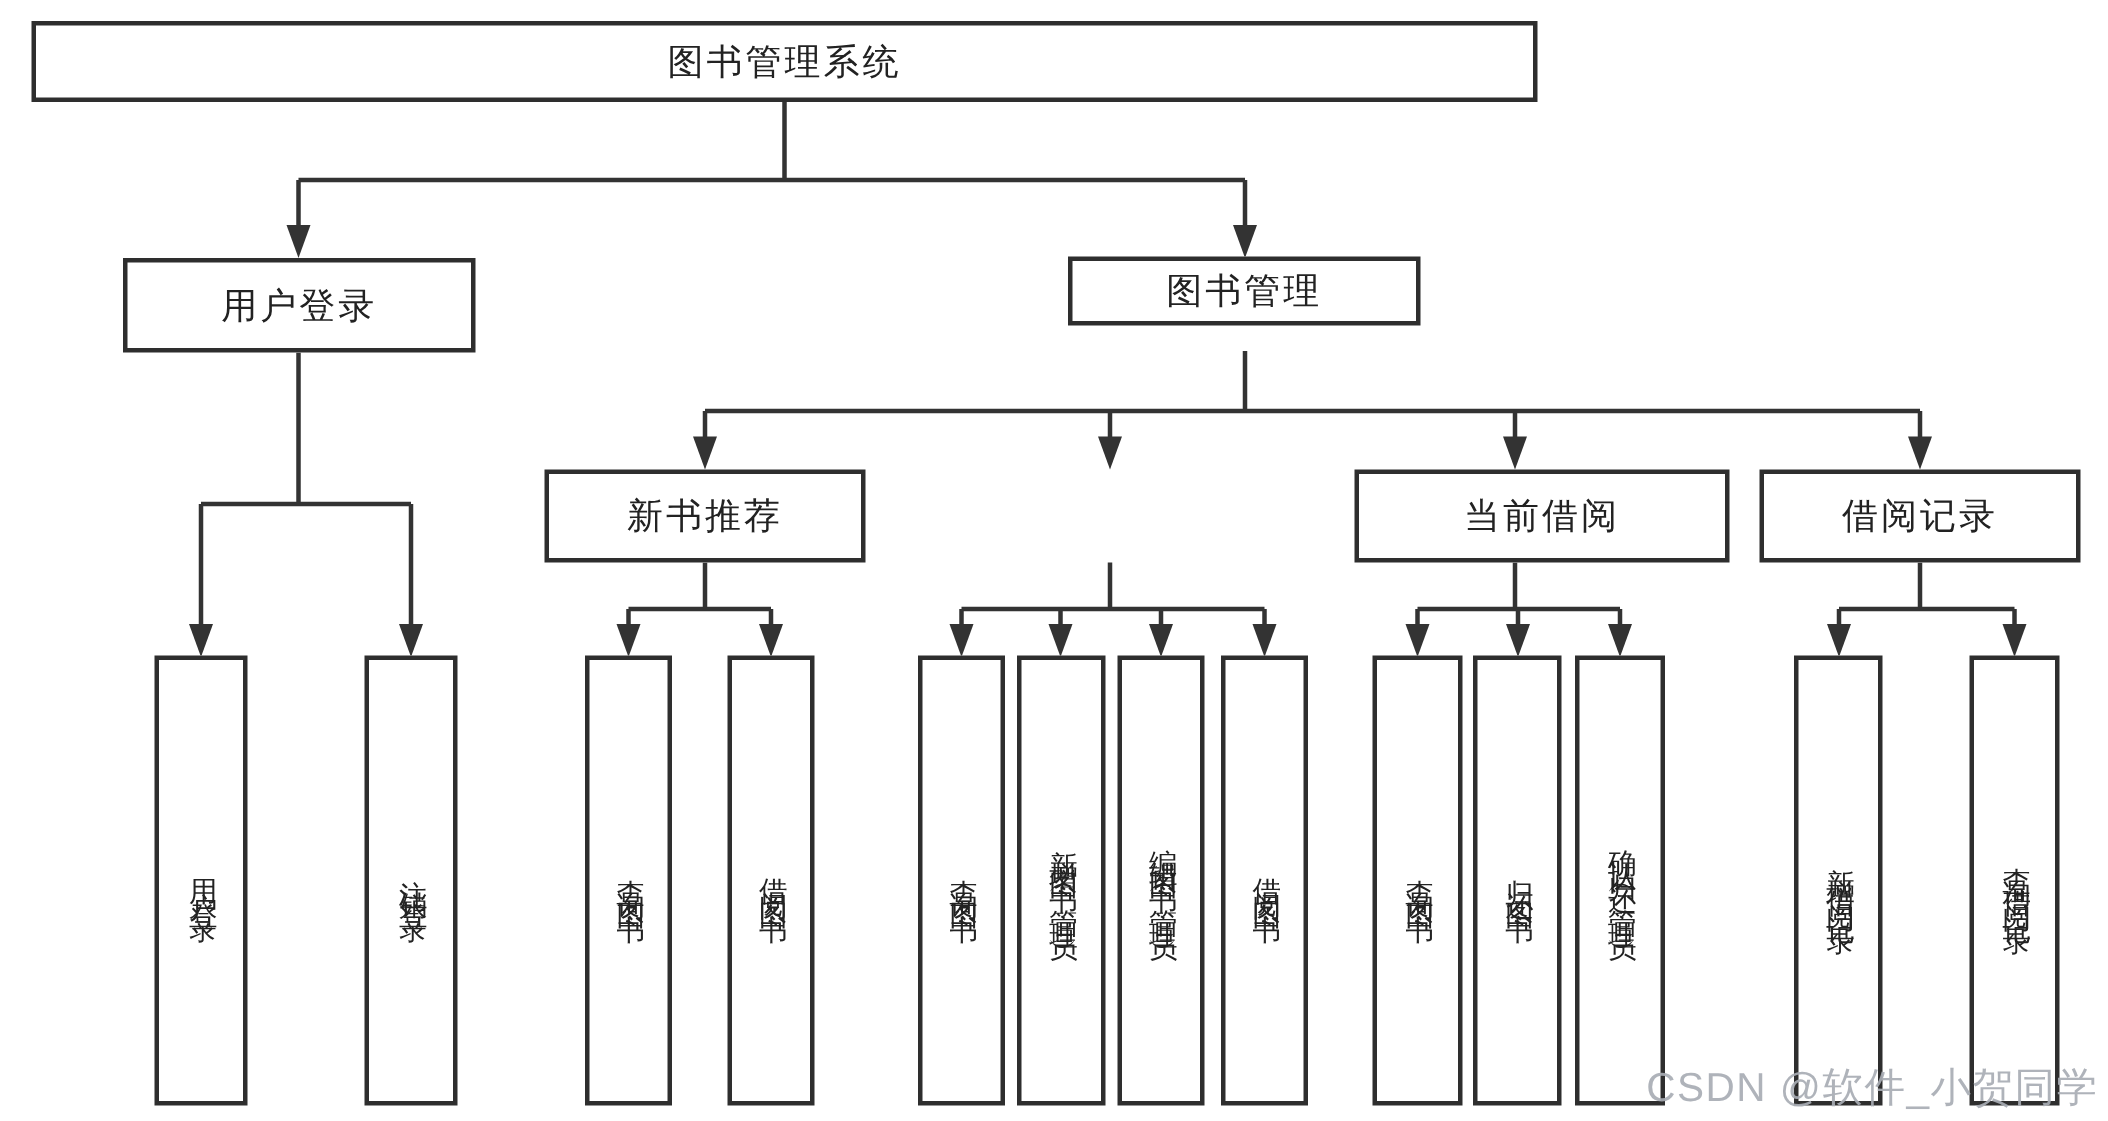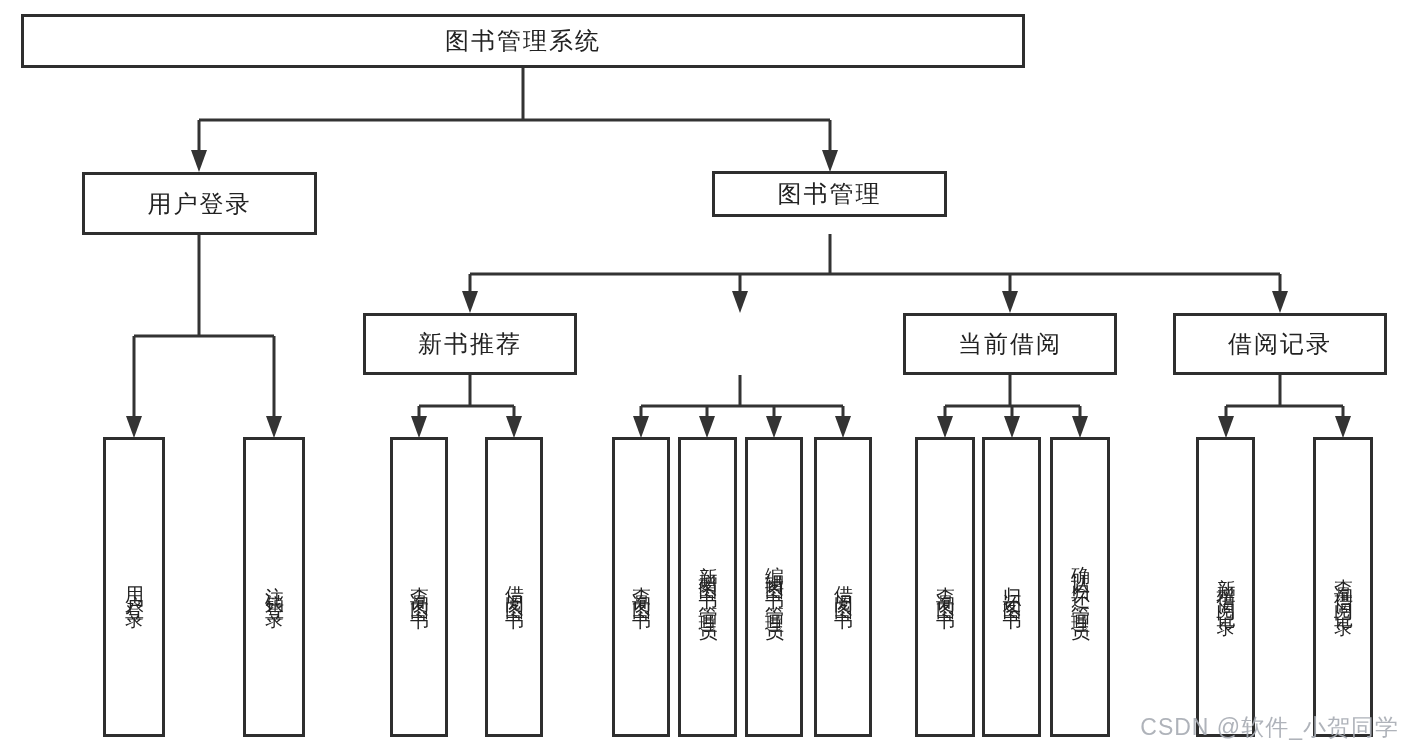--- a/index.html
+++ b/index.html
@@ -41,21 +41,21 @@
     font-size: 19px;
     letter-spacing: 0.42em;
     line-height: 1.1;
     color: #222222;
   }
   .watermark {
     position: absolute;
     right: 6px;
     bottom: 4px;
     z-index: 5;
-    font-size: 23px;
+    font-size: 27px;
     letter-spacing: 1px;
     color: rgba(168, 173, 180, 0.92);
     white-space: nowrap;
   }
 </style>
 </head>
 <body>
 
 <div class="canvas">
 
@@ -94,21 +94,21 @@
     <polygon points="1218,416 1234,416 1226,438"></polygon>
     <polygon points="1335,416 1351,416 1343,438"></polygon>
   </svg>
 
   <div class="box hbox" style="left:21px; top:14px; width:1004px; height:54px;">图书管理系统</div>
 
   <div class="box hbox" style="left:82px; top:172px; width:235px; height:63px;">用户登录</div>
   <div class="box hbox" style="left:712px; top:171px; width:235px; height:46px;">图书管理</div>
 
   <div class="box hbox" style="left:363px; top:313px; width:214px; height:62px;">新书推荐</div>
-  <div class="box hbox" style="left:903px; top:313px; width:214px; height:62px;">当前借阅</div>
+  <div class="box hbox" style="left:903px; top:313px; width:250px; height:62px;">当前借阅</div>
   <div class="box hbox" style="left:1173px; top:313px; width:214px; height:62px;">借阅记录</div>
 
   <div class="box leaf" style="left:103px; top:437px; width:62px; height:300px;">
     <span class="vtext">用户登录</span>
   </div>
   <div class="box leaf" style="left:243px; top:437px; width:62px; height:300px;">
     <span class="vtext">注销登录</span>
   </div>
 
   <div class="box leaf" style="left:390px; top:437px; width:58px; height:300px;">

